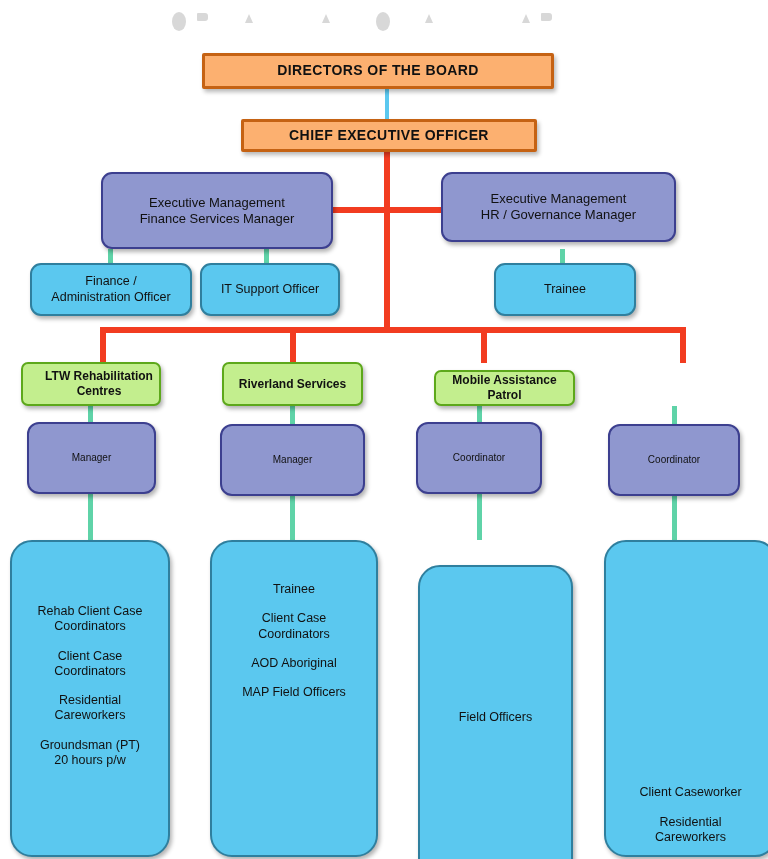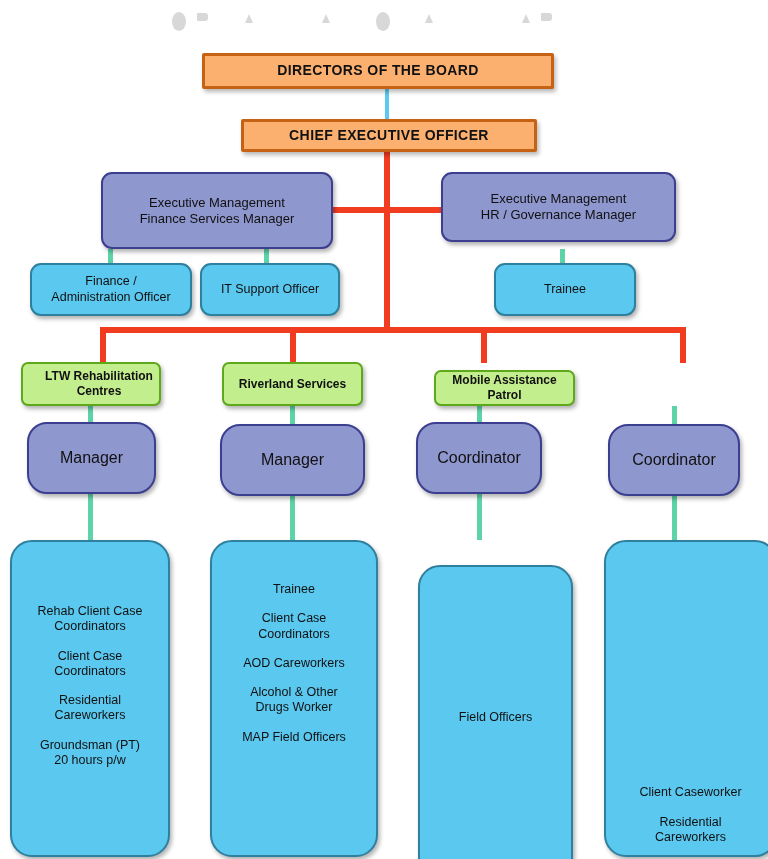--- a/index.html
+++ b/index.html
@@ -57,22 +57,22 @@
   .node.purple {
     background: #8f97cf;
     border-color: #3c3f8f;
     border-width: 2px;
     border-radius: 11px;
     font-size: 13px;
     color: #111111;
     box-shadow: 2px 3px 4px rgba(0,0,0,0.30);
   }
   .node.purple.small {
-    font-size: 16px;
-    border-radius: 20px;
+    font-size: 10px;
+    border-radius: 12px;
   }
 
   
   .node.cyan {
     background: #5bc8ef;
     border-color: #2f7f9e;
     border-width: 2px;
     border-radius: 11px;
     font-size: 12.5px;
     color: #111111;
@@ -257,23 +257,21 @@
         <div class="staff-item">Groundsman (PT)
 20 hours p/w</div>
       </div>
   </div>
 
   <div class="node cyan panel" style="left:210px;top:540px;width:168px;height:317px;">
     <div class="staff-list" style="margin-top:30px;">
         <div class="staff-item">Trainee</div>
         <div class="staff-item">Client Case
 Coordinators</div>
-        <div class="staff-item">AOD Careworkers</div>
-        <div class="staff-item">Alcohol &amp; Other
-Drugs Worker</div>
+        <div class="staff-item">AOD Aboriginal</div>
         <div class="staff-item">MAP Field Officers</div>
       </div>
   </div>
 
   <div class="node cyan panel" style="left:418px;top:540px;width:155px;height:317px;margin-top:25px;">
     <div class="staff-list" style="margin-top:133px;">
         <div class="staff-item">Field Officers</div>
       </div>
   </div>
 

